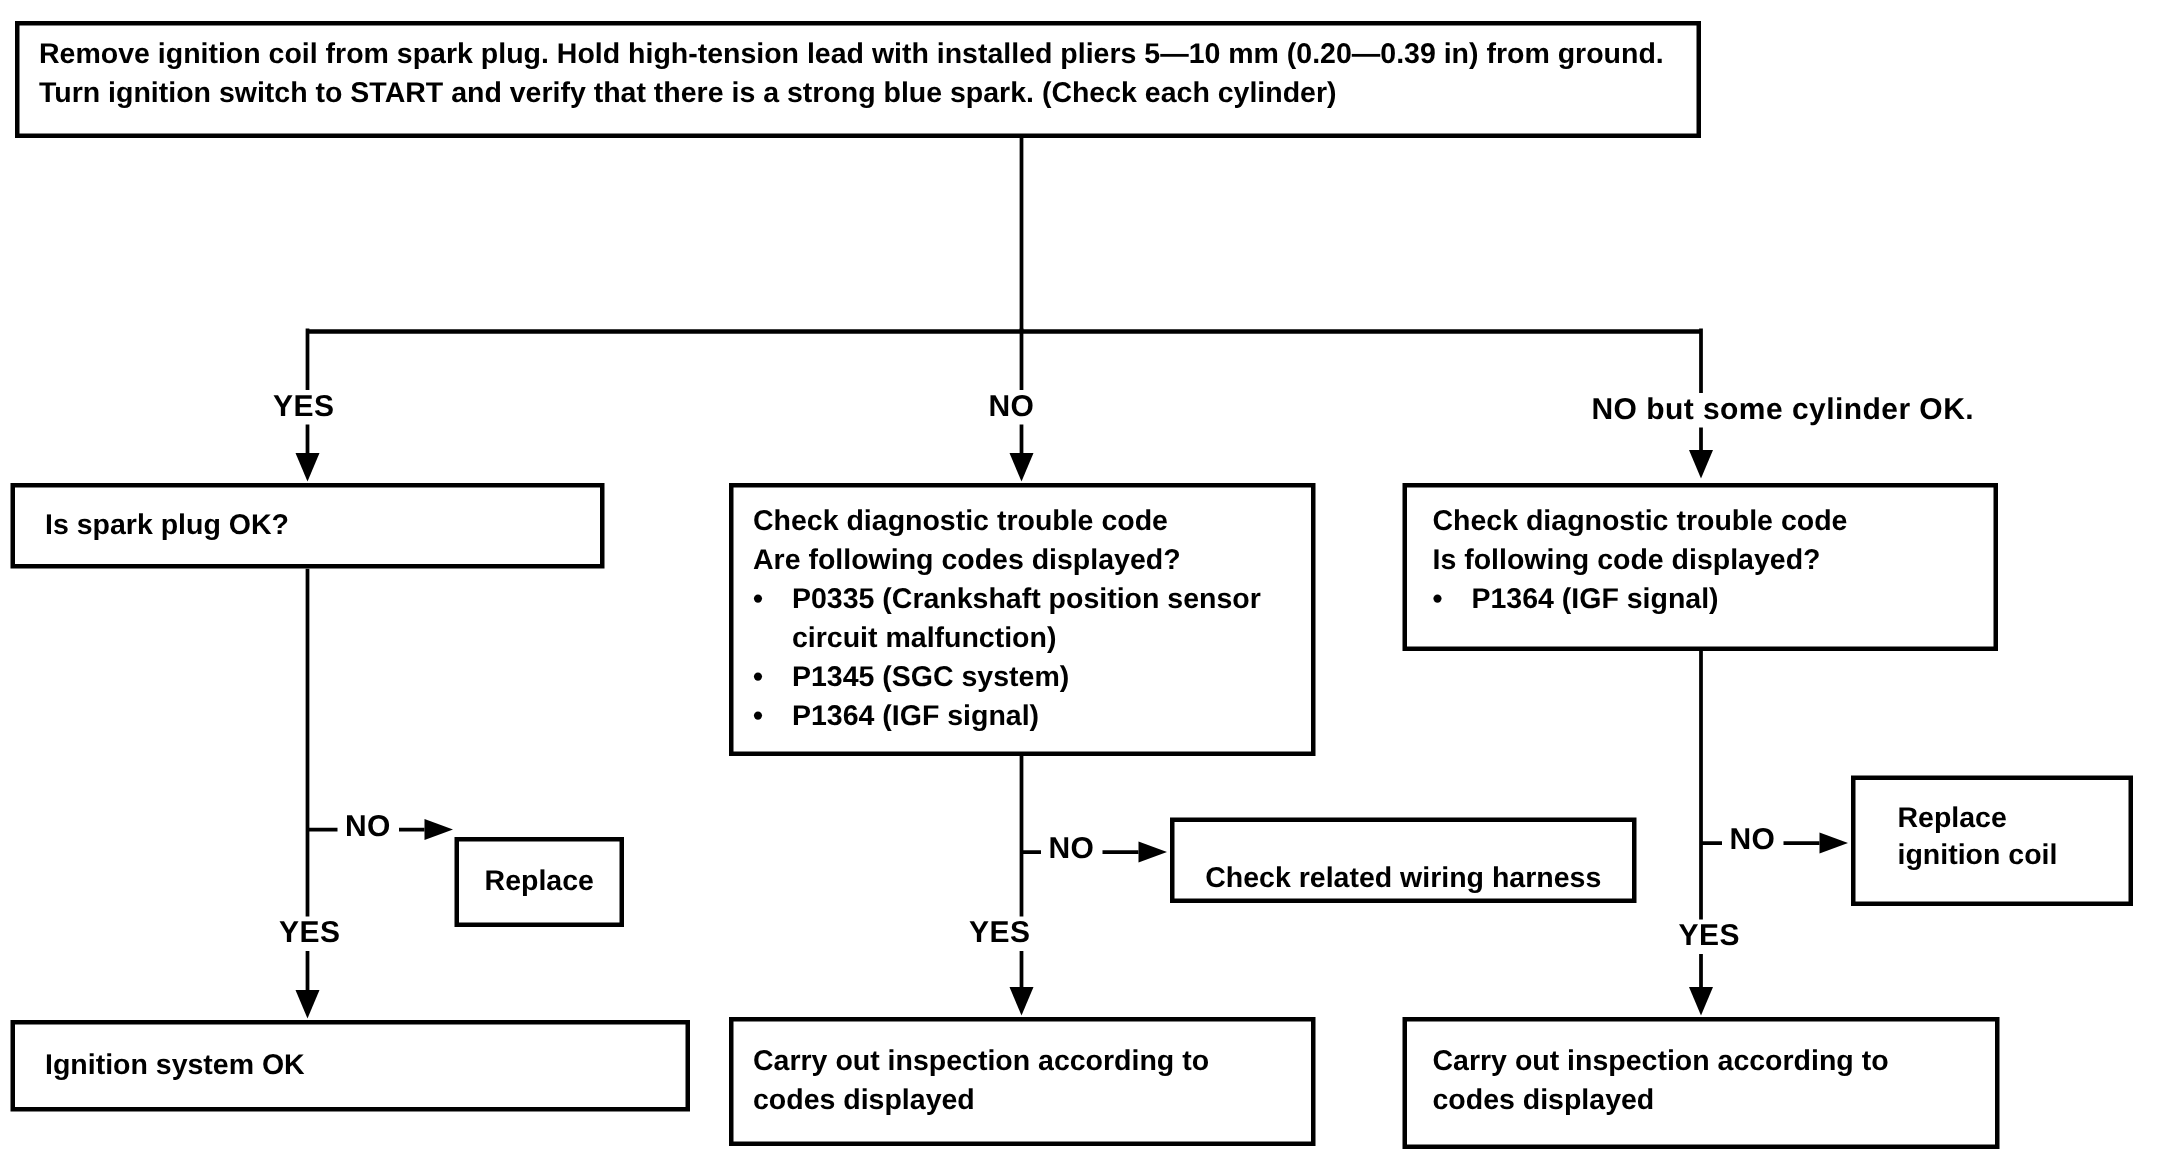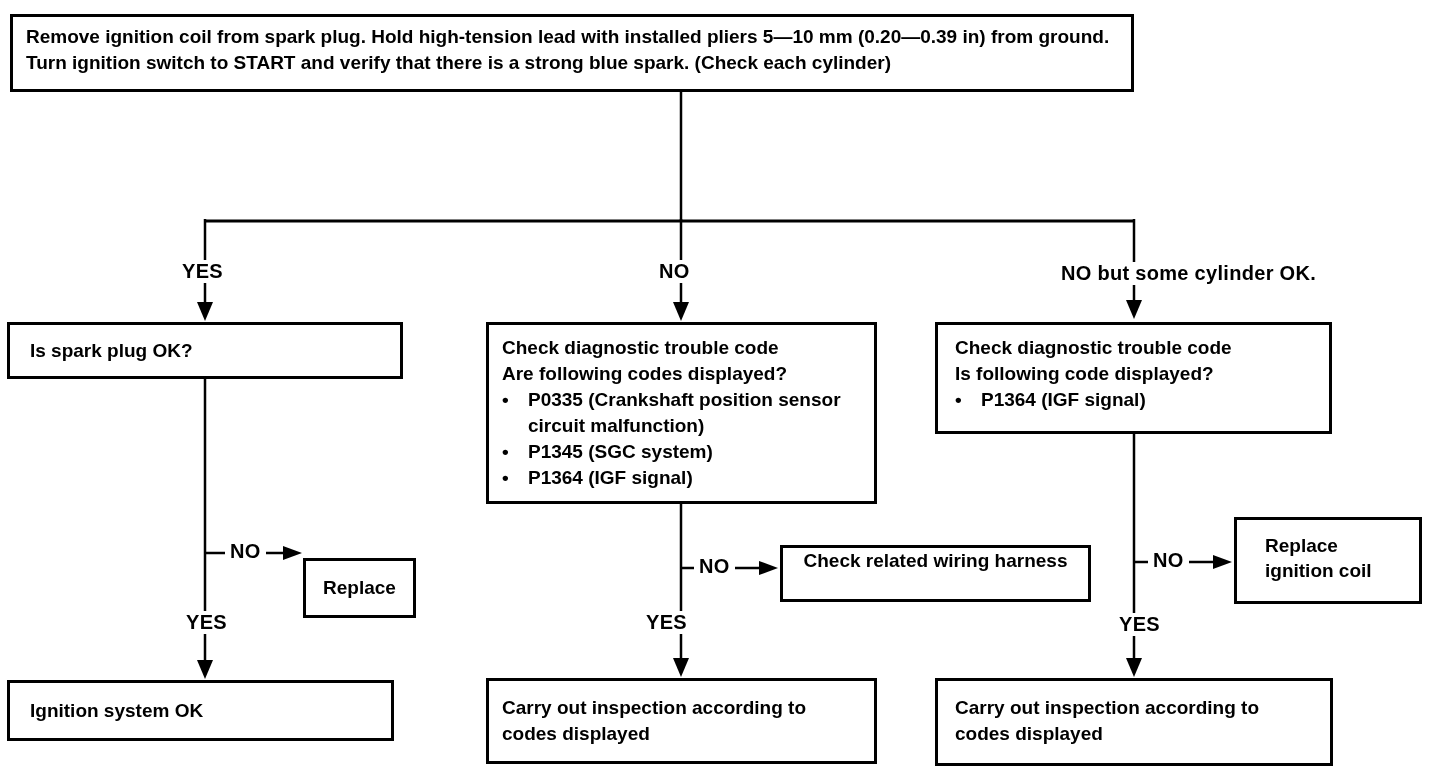--- a/index.html
+++ b/index.html
@@ -46,28 +46,28 @@
   #check-right {
     left: 935px; top: 322px; width: 397px; height: 112px;
     padding: 10px 10px 0 17px;
   }
   #box-replace {
     left: 303px; top: 528px; width: 113px; height: 60px;
     display: flex; align-items: center; justify-content: center; margin-top: 30px;
   }
   #box-harness {
     left: 780px; top: 545px; width: 311px; height: 57px;
-    display: flex; align-items: flex-start; justify-content: center;
+    display: flex; align-items: flex-end; justify-content: center;
   }
   #box-coil {
     left: 1234px; top: 517px; width: 188px; height: 87px;
     padding: 13px 8px 0 28px; line-height: 25px;
   }
   #result-left {
-    left: 7px; top: 680px; width: 387px; height: 61px;
+    left: 7px; top: 680px; width: 453px; height: 61px;
     display: flex; align-items: center;
     padding-left: 20px;
   }
   #result-mid {
     left: 486px; top: 678px; width: 391px; height: 86px;
     padding: 14px 14px 0 13px;
   }
   #result-right {
     left: 935px; top: 678px; width: 398px; height: 88px;
     padding: 14px 14px 0 17px;

